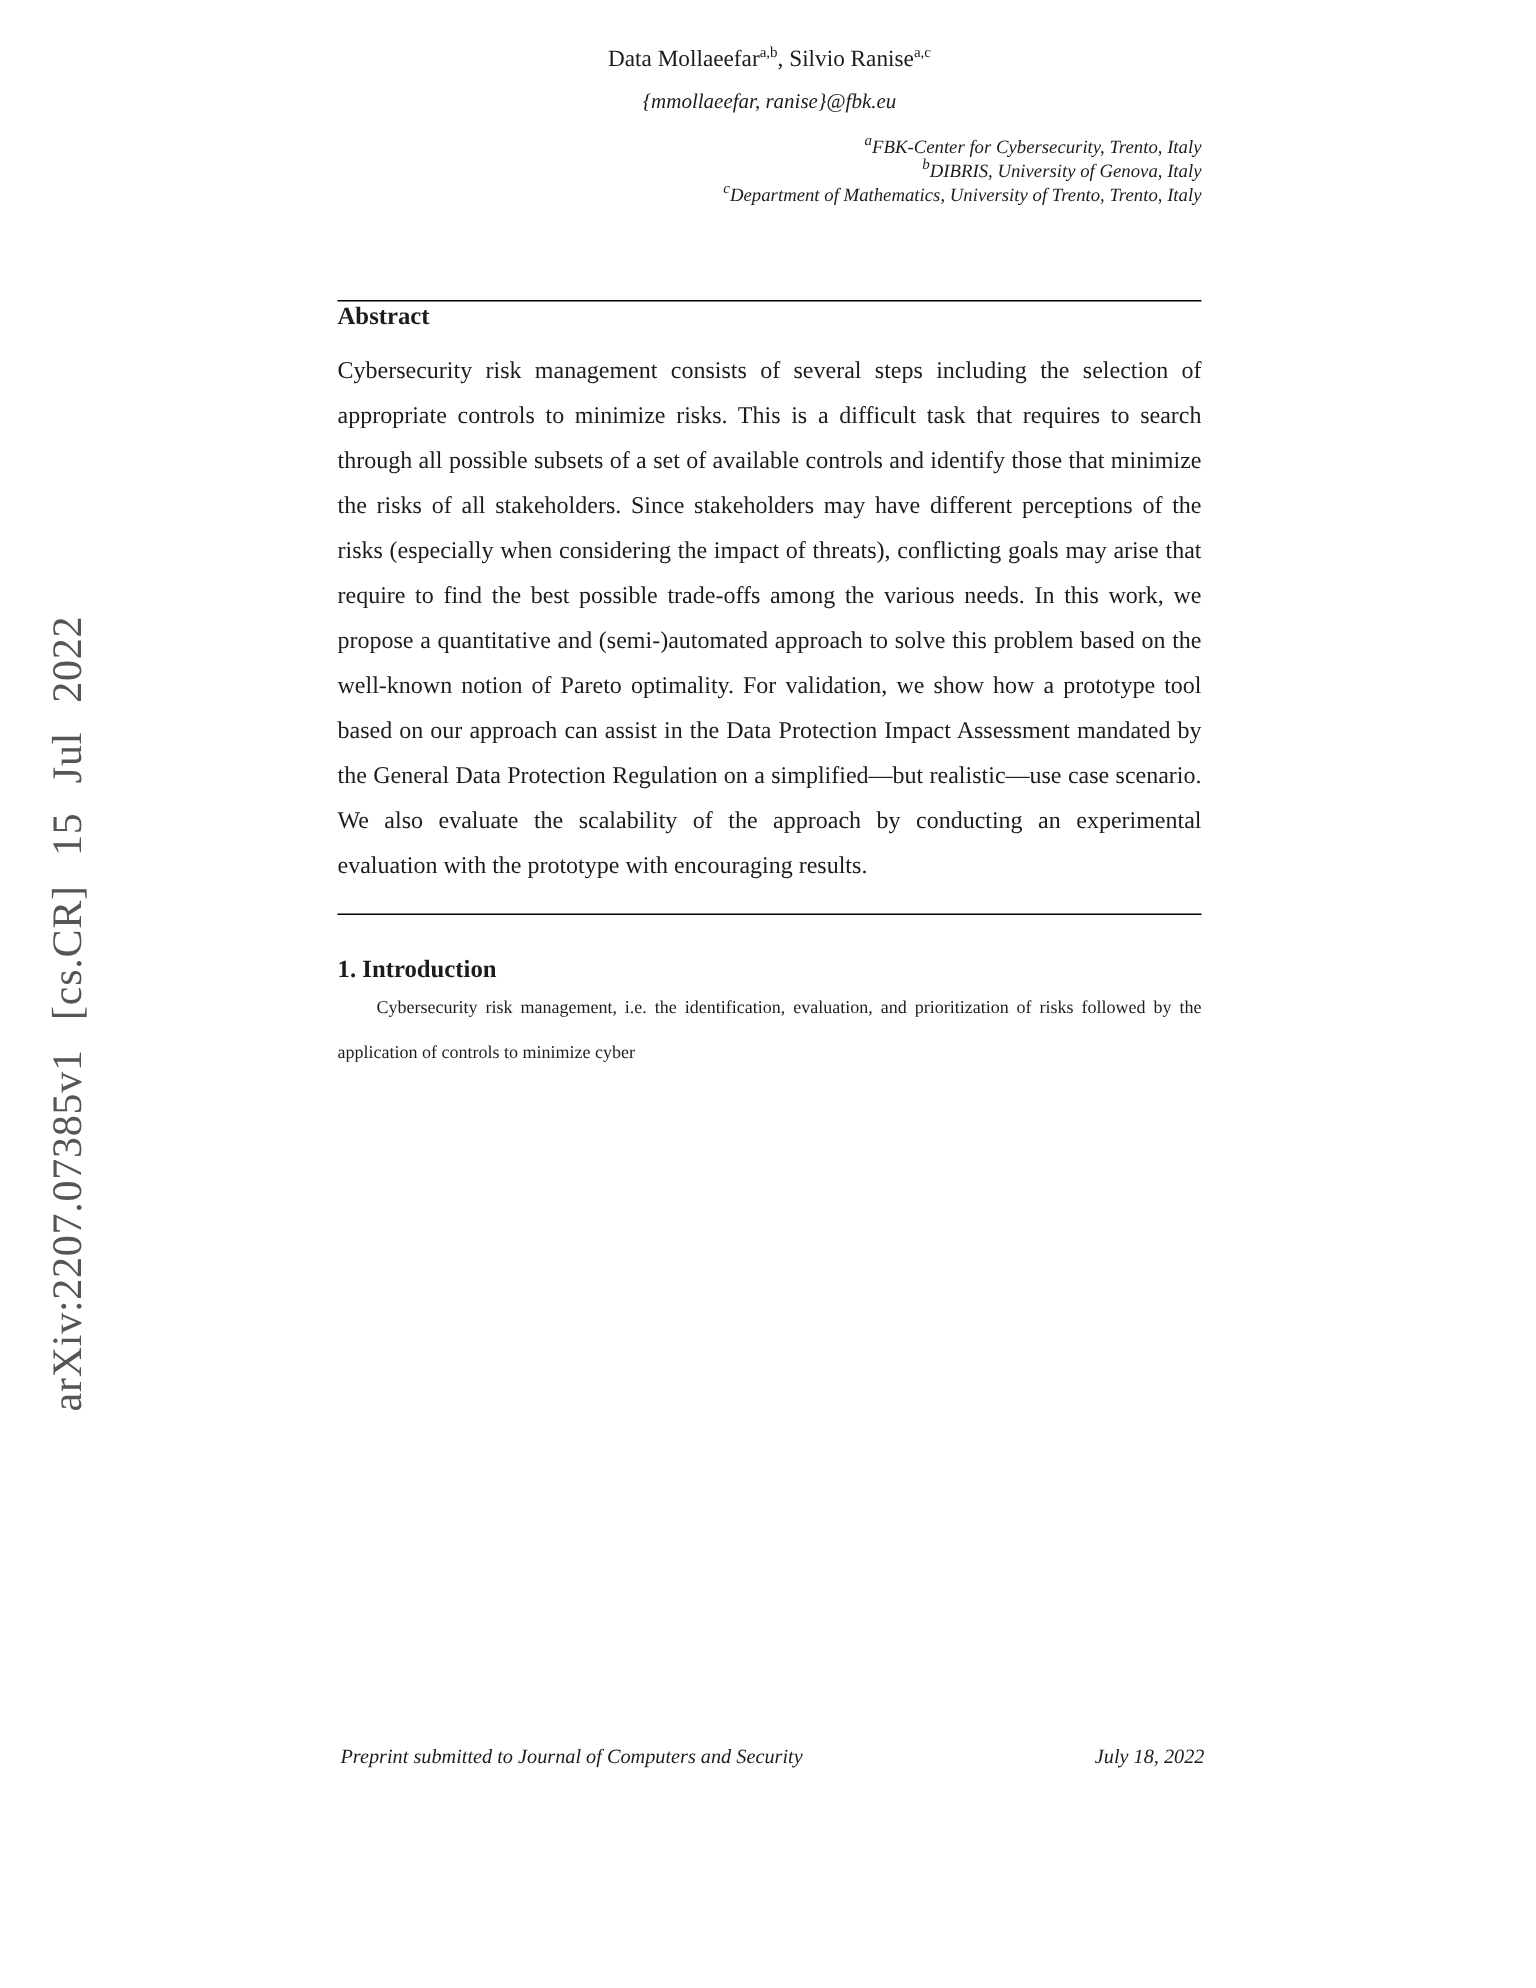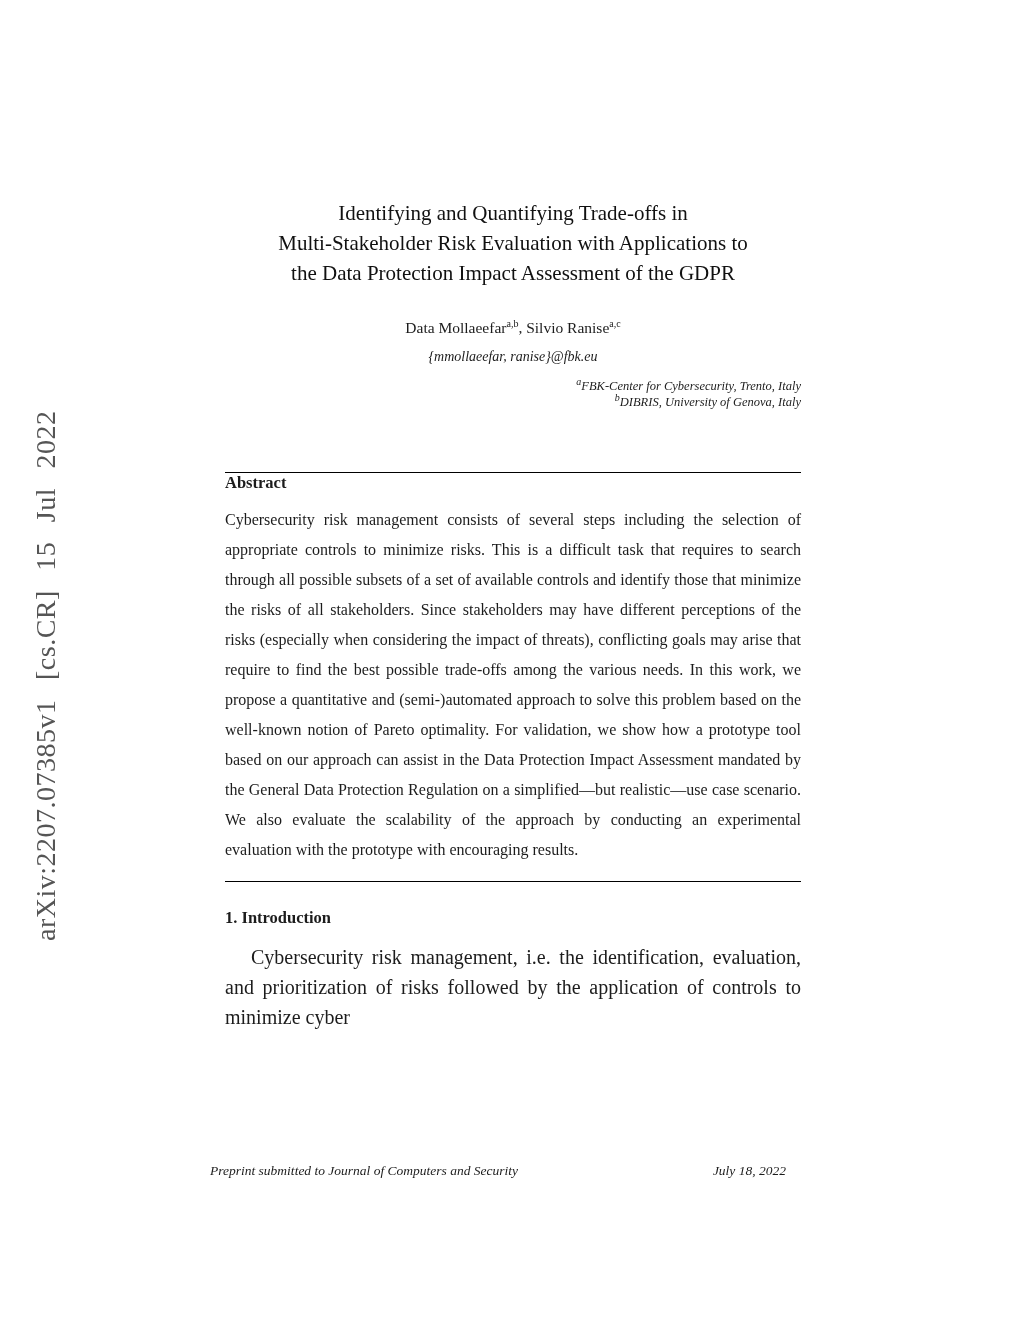--- a/index.html
+++ b/index.html
@@ -101,59 +101,54 @@
   .keywords .kw-label { font-style: italic; }
 
   .section-heading {
     margin-top: 26px;
     font-weight: bold;
     font-size: 16.5px;
     line-height: 20px;
   }
 
   .intro-para {
-    margin-top: 14px;
-    font-size: 20px;
+    font-size: 12px;
     line-height: 30px;
     text-align: justify;
     text-indent: 26px;
   }
 
   .page-footer {
     position: absolute;
-    left: 210px;
+    left: 227px;
     top: 1162px;
     width: 576px;
     display: flex;
     justify-content: space-between;
     font-style: italic;
     font-size: 13.5px;
     line-height: 17px;
   }
 </style>
 </head>
 <body>
 
 <div class="arxiv-watermark">arXiv:2207.07385v1 [cs.CR] 15 Jul 2022</div>
 
 <div class="main">
 
-  <div class="title">
-    <div>Identifying and Quantifying Trade-offs in</div>
-    <div>Multi-Stakeholder Risk Evaluation with Applications to</div>
-    <div>the Data Protection Impact Assessment of the GDPR</div>
-  </div>
 
   <div class="authors"><span>Data Mollaeefar</span><sup>a,b</sup><span>, </span><span>Silvio Ranise</span><sup>a,c</sup></div>
 
   <div class="email">{mmollaeefar, ranise}@fbk.eu</div>
 
   <div class="affiliations">
     <div class="affil-line"><sup>a</sup><span>FBK-Center for Cybersecurity, Trento, Italy</span></div>
     <div class="affil-line"><sup>b</sup><span>DIBRIS, University of Genova, Italy</span></div>
+    <div class="affil-line"><sup>c</sup><span>Department of Mathematics, University of Trento, Trento, Italy</span></div>
   </div>
 
   <hr class="rule rule-1">
 
   <div class="abstract-heading">Abstract</div>
 
   <div class="abstract-body">Cybersecurity risk management consists of several steps including the selection of appropriate controls to minimize risks. This is a difficult task that requires to search through all possible subsets of a set of available controls and identify those that minimize the risks of all stakeholders. Since stakeholders may have different perceptions of the risks (especially when considering the impact of threats), conflicting goals may arise that require to find the best possible trade-offs among the various needs. In this work, we propose a quantitative and (semi-)automated approach to solve this problem based on the well-known notion of Pareto optimality. For validation, we show how a prototype tool based on our approach can assist in the Data Protection Impact Assessment mandated by the General Data Protection Regulation on a simplified—but realistic—use case scenario. We also evaluate the scalability of the approach by conducting an experimental evaluation with the prototype with encouraging results.</div>
 
 
   <hr class="rule rule-2">

